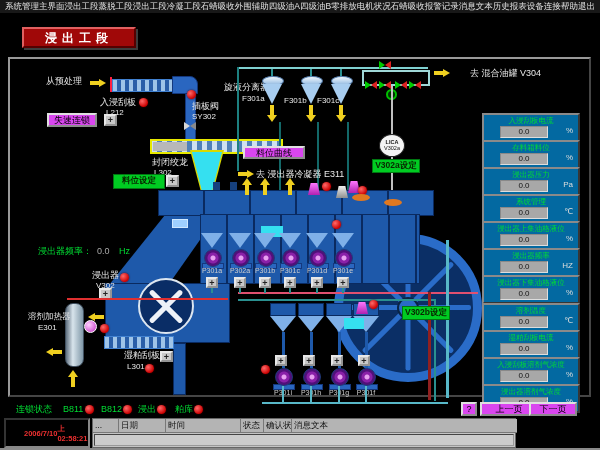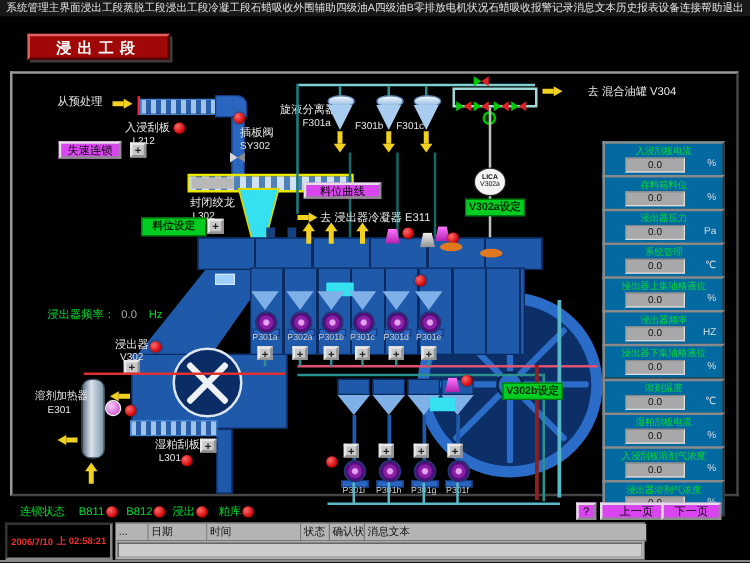--- a/index.html
+++ b/index.html
@@ -58,21 +58,21 @@
   .hatch{background:repeating-linear-gradient(90deg,#9fc4e8 0 4px,#2a5ea8 4px 8px);border:1px solid #4080d0;box-sizing:border-box;}
   #menubar{position:absolute;left:0;top:0;width:600px;height:13px;background:#181818;display:flex;
            align-items:center;justify-content:space-between;padding:0 5px;box-sizing:border-box;}
   #menubar span{color:#e2e2e2;font-size:8.5px;white-space:nowrap;cursor:default;}
   #titlebtn{position:absolute;left:22px;top:27px;width:114px;height:21px;background:#a00808;
             border:2px solid;border-color:#e06060 #500 #500 #e06060;box-shadow:2px 2px 0 #3c3c3c;
             color:#fff;font-size:12px;font-weight:bold;text-align:center;line-height:18px;letter-spacing:5px;box-sizing:border-box;}
   #panel{position:absolute;left:8px;top:57px;width:583px;height:340px;border:2px outset #999;background:#000;box-sizing:border-box;}
   #dt{position:absolute;left:4px;top:418px;width:86px;height:30px;background:#000;border:2px inset #888;
       color:#ee3030;font-size:7.5px;font-weight:bold;display:flex;align-items:center;justify-content:space-between;
-      padding:0 3px;box-sizing:border-box;}
+      padding:0 18px;box-sizing:border-box;}
   #alarmtable{position:absolute;left:92px;top:418px;width:424px;height:30px;border:1px solid #666;background:#c4c4c4;box-sizing:border-box;}
   .th{position:absolute;top:0;height:14px;background:#b4b4b4;border-right:1px solid #787878;border-bottom:1px solid #787878;
       font-size:8.5px;color:#111;padding-left:2px;line-height:13px;box-sizing:border-box;overflow:hidden;white-space:nowrap;}
   #areset{position:absolute;left:520px;top:418px;width:76px;height:30px;background:#b8b8b8;border:2px outset #e8e8e8;
           color:#cc1111;font-weight:bold;font-size:11px;text-align:center;line-height:26px;box-sizing:border-box;}
 </style>
 </head>
 <body>
 
 <div id="screen">

